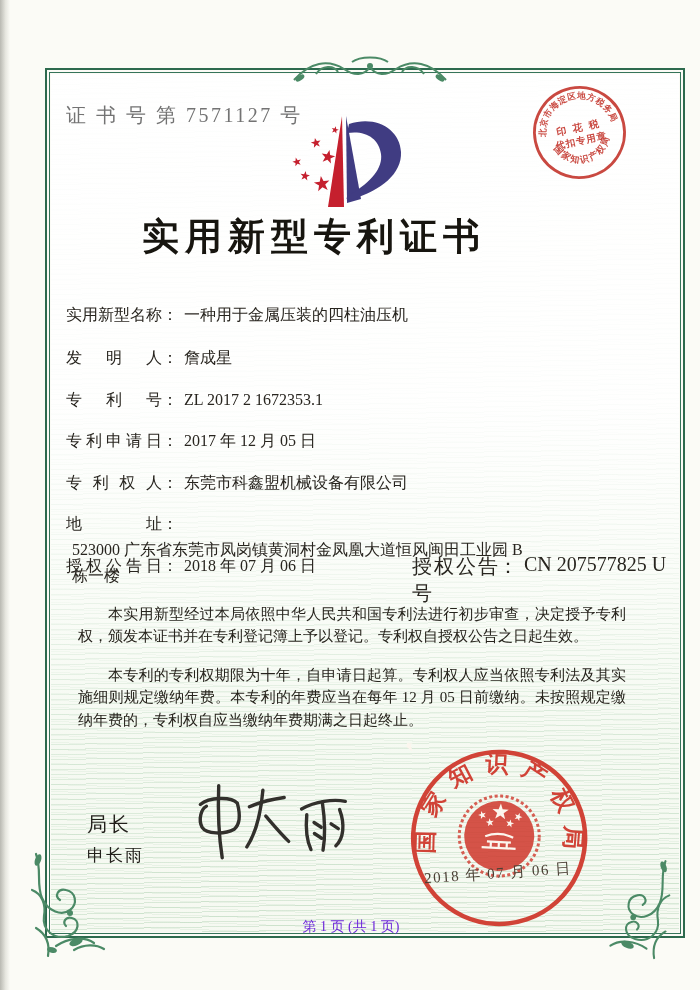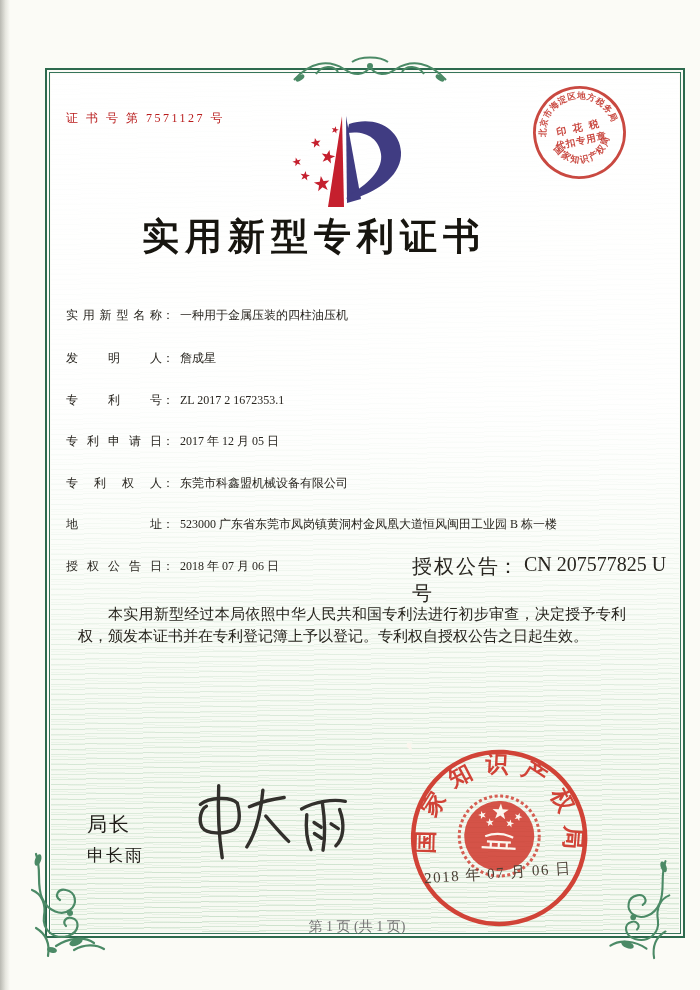--- a/index.html
+++ b/index.html
@@ -31,26 +31,26 @@
   }
   .guilloche-fade{
     position:absolute;inset:4px;
     background:linear-gradient(180deg,
       rgba(255,255,255,.96) 0%, rgba(255,255,255,.92) 38%,
       rgba(250,253,249,.72) 58%, rgba(236,247,235,.38) 78%,
       rgba(224,241,222,.18) 100%);
   }
   
   .abs{position:absolute;z-index:3;}
-  .cert-number{left:66px;top:110px;font-size:12px;letter-spacing:2.5px;color:#b91c1c;}
+  .cert-number{left:66px;top:102px;font-size:20px;letter-spacing:2.5px;color:#737373;}
   .title{
     left:0;top:212px;width:628px;text-align:center;
     font-size:37px;font-weight:bold;letter-spacing:6px;color:#17150f;
   }
-  .field-row{left:66px;width:578px;font-size:12px;line-height:26px;color:#28251f;}
+  .field-row{left:66px;width:578px;font-size:16px;line-height:26px;color:#28251f;}
   .flabel{
     display:inline-block;width:96px;vertical-align:top;
     text-align:justify;text-align-last:justify;text-justify:inter-character;
   }
   .fcolon{display:inline-block;vertical-align:top;}
   .fvalue{display:inline-block;vertical-align:top;margin-left:6px;max-width:462px;}
   .row-1{top:302px}.row-2{top:345px}.row-3{top:387px}
   .row-4{top:428px}.row-5{top:470px}.row-6{top:511px}.row-7{top:553px}
   .right-field{left:386px;top:553px;width:300px;font-size:20px;color:#28251f;margin-left:26px;}
   .right-field .flabel{width:86px;}
@@ -59,21 +59,21 @@
     text-align:justify;color:#26231c;
   }
   .paragraphs p{margin:16px;text-indent:2em;}
   .signer-role{left:87px;top:811px;font-size:20px;letter-spacing:2px;color:#22201b;}
   .signer-name{left:87px;top:844px;font-size:17px;letter-spacing:2px;color:#22201b;}
   .seal-date{
     left:398px;top:864px;width:200px;text-align:center;
     font-size:15px;letter-spacing:1.5px;color:#4a4035;
     transform:rotate(-4deg);z-index:5;
   }
-  .footer{left:51px;top:918px;width:612px;text-align:center;font-size:14px;color:#737373;}
+  .footer{left:45px;top:918px;width:612px;text-align:center;font-size:14px;color:#6d28d9;}
   
   .logo{left:283px;top:110px;z-index:3;}
   .tax-stamp{left:527px;top:80px;z-index:4;transform:rotate(-12deg);opacity:.92;}
   .big-seal{left:402px;top:748px;z-index:4;transform:rotate(3deg);opacity:.95;}
   .signature{left:188px;top:772px;z-index:4;transform:rotate(-2deg);}
   .flourish-left{left:26px;top:850px;z-index:2;}
   .flourish-right{left:580px;top:856px;z-index:2;transform:scaleX(-1);}
   .top-ornament{left:290px;top:50px;z-index:2;}
 </style>
 </head>
@@ -157,20 +157,21 @@
 </div>
 <div class="abs field-row row-7">
   <span class="flabel">授权公告日</span><span class="fcolon">：</span><span class="fvalue">2018 年 07 月 06 日</span>
 </div>
 <div class="abs right-field">
   <span class="flabel">授权公告号</span><span class="fcolon">：</span><span class="fvalue">CN 207577825 U</span>
 </div>
 
 <div class="abs paragraphs">
   <p>本实用新型经过本局依照中华人民共和国专利法进行初步审查，决定授予专利权，颁发本证书并在专利登记簿上予以登记。专利权自授权公告之日起生效。</p>
+  <p>本专利的专利权期限为十年，自申请日起算。专利权人应当依照专利法及其实施细则规定缴纳年费。本专利的年费应当在每年 12 月 05 日前缴纳。未按照规定缴纳年费的，专利权自应当缴纳年费期满之日起终止。</p>
 </div>
 
 <div class="abs signer-role">局长</div>
 <div class="abs signer-name">申长雨</div>
 
 <svg class="abs signature" width="165" height="100" viewBox="0 0 165 100">
   <g fill="none" stroke="#32302c" stroke-width="3.4" stroke-linecap="round" stroke-linejoin="round">
     <path d="M32,12 C30,40 31,68 33,84"></path>
     <path d="M13,30 C22,23 44,23 50,30 C53,43 51,52 46,56 C36,61 18,60 14,53 C10,45 14,34 19,32"></path>
     <path d="M76,18 C73,42 68,60 58,74"></path>

